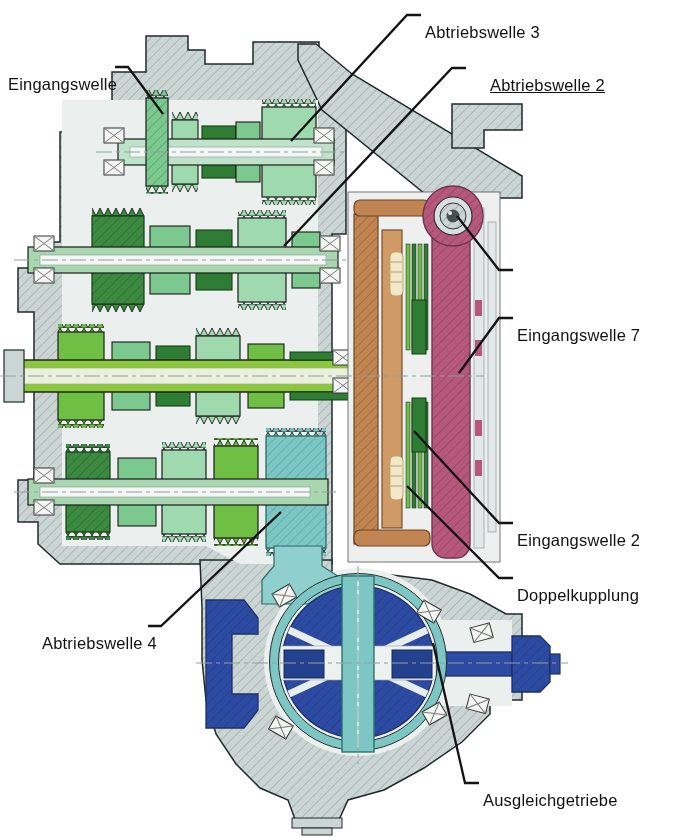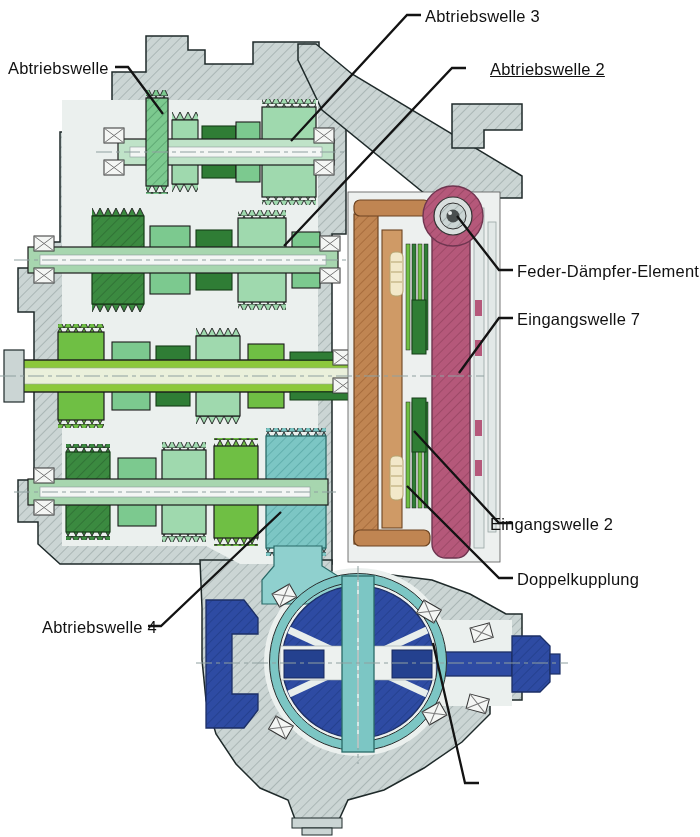--- a/index.html
+++ b/index.html
@@ -1,19 +1,19 @@
 <!DOCTYPE html>
 <html><head>
 <meta charset="utf-8">
 <style>
   html,body{margin:0;padding:0;background:#fff;}
   .stage{position:relative;width:700px;height:837px;background:#ffffff;overflow:hidden;
          font-family:"Liberation Sans",sans-serif;}
   .stage svg{position:absolute;left:0;top:0;}
-  .label{position:absolute;font-size:16.5px;color:#111;white-space:nowrap;letter-spacing:.2px;}
+  .label{position:absolute;font-size:16.5px;color:#111;white-space:nowrap;letter-spacing:.2px;margin-top:16px;}
 </style>
 </head>
 <body>
 
 <div class="stage">
 <svg width="700" height="837" viewBox="0 0 700 837">
   <defs>
     <pattern id="hatchGray" width="7" height="7" patternUnits="userSpaceOnUse" patternTransform="rotate(45)">
       <rect width="7" height="7" fill="#cbd5d4"></rect>
           <line x1="0" y1="0" x2="0" y2="7" stroke="#a6b3b2" stroke-width="1.8"></line>
@@ -260,21 +260,21 @@
     <polyline points="466,68 452,68 284,246"></polyline>
     <polyline points="513,270 499,270 457,216"></polyline>
     <polyline points="513,318 499,318 459,373"></polyline>
     <polyline points="513,523 499,523 414,431"></polyline>
     <polyline points="513,578 499,578 407,486"></polyline>
     <polyline points="148,626 161,626 281,512"></polyline>
     <polyline points="479,783 465,783 433,643"></polyline>
   </g>
 </svg>
 
-  <div class="label" style="left:8px;   top:59px;">Abtriebswelle</div>
+  <div class="label" style="left:8px;   top:59px;">Eingangswelle</div>
   <div class="label" style="left:425px; top:7px;">Abtriebswelle 3</div>
   <div class="label" style="left:490px; top:60px;text-decoration:underline;">Abtriebswelle 2</div>
-  <div class="label" style="left:517px; top:262px;">Feder-Dämpfer-Element</div>
   <div class="label" style="left:517px; top:310px;">Eingangswelle 7</div>
-  <div class="label" style="left:490px; top:515px;">Eingangswelle 2</div>
+  <div class="label" style="left:517px; top:515px;">Eingangswelle 2</div>
   <div class="label" style="left:517px; top:570px;text-align:right;">Doppelkupplung</div>
   <div class="label" style="left:42px;  top:618px;">Abtriebswelle 4</div>
+  <div class="label" style="left:483px; top:775px;">Ausgleichgetriebe</div>
 </div>
 
 </body></html>

